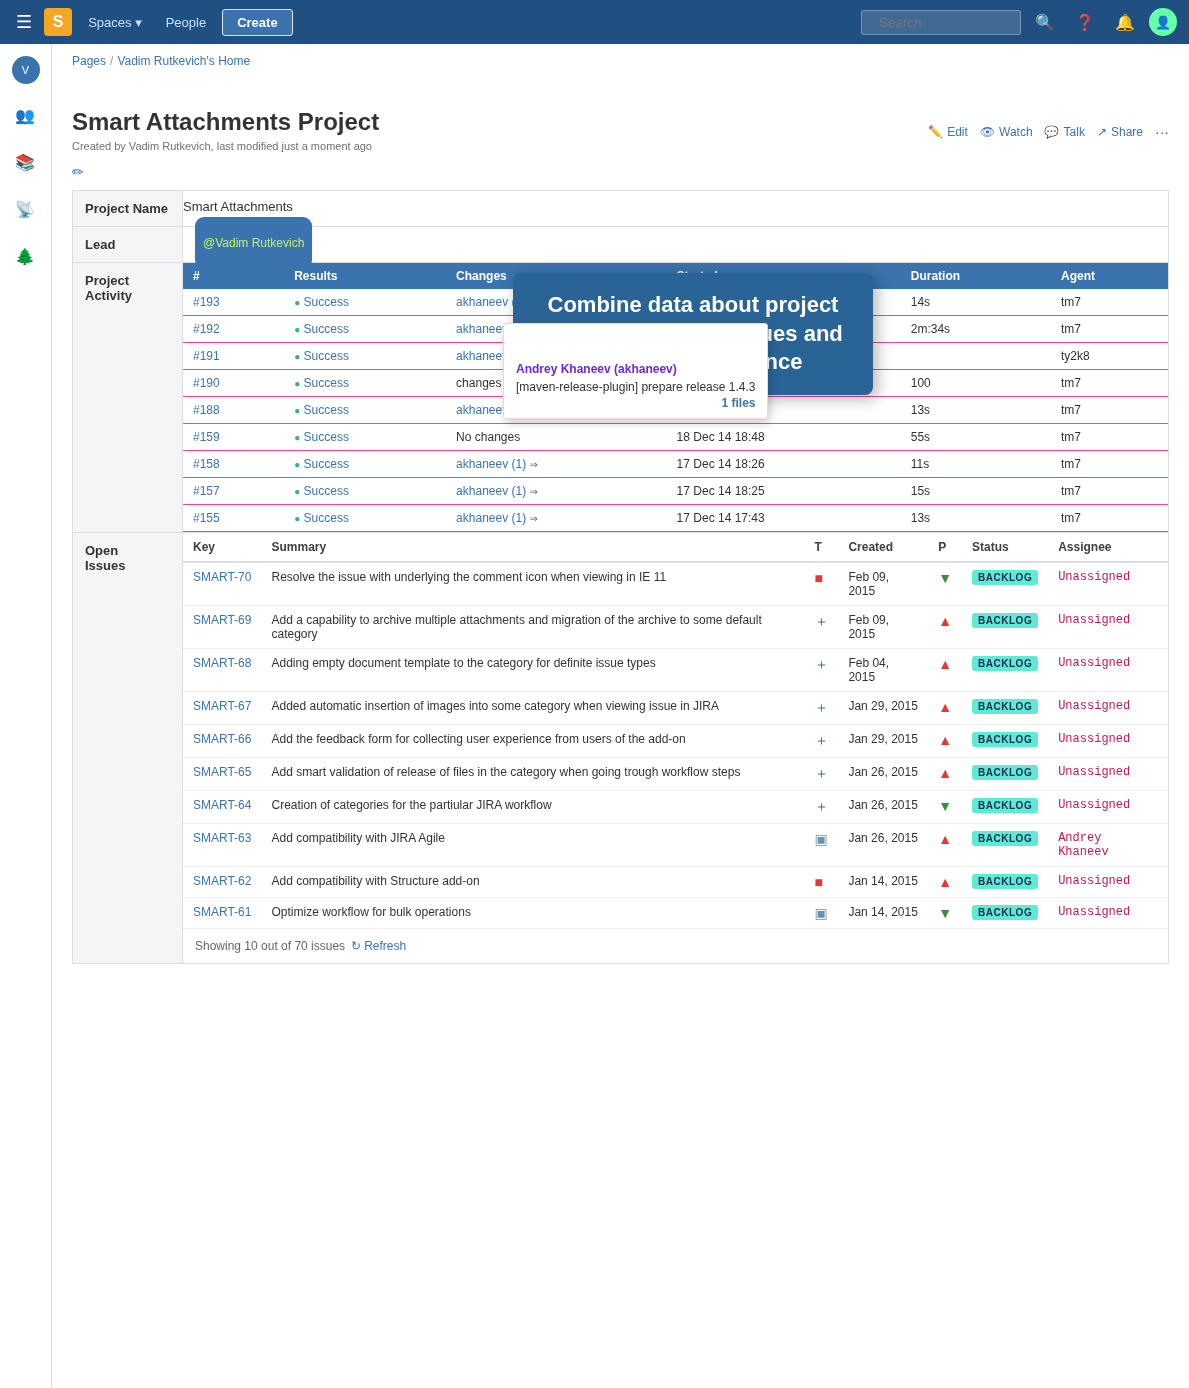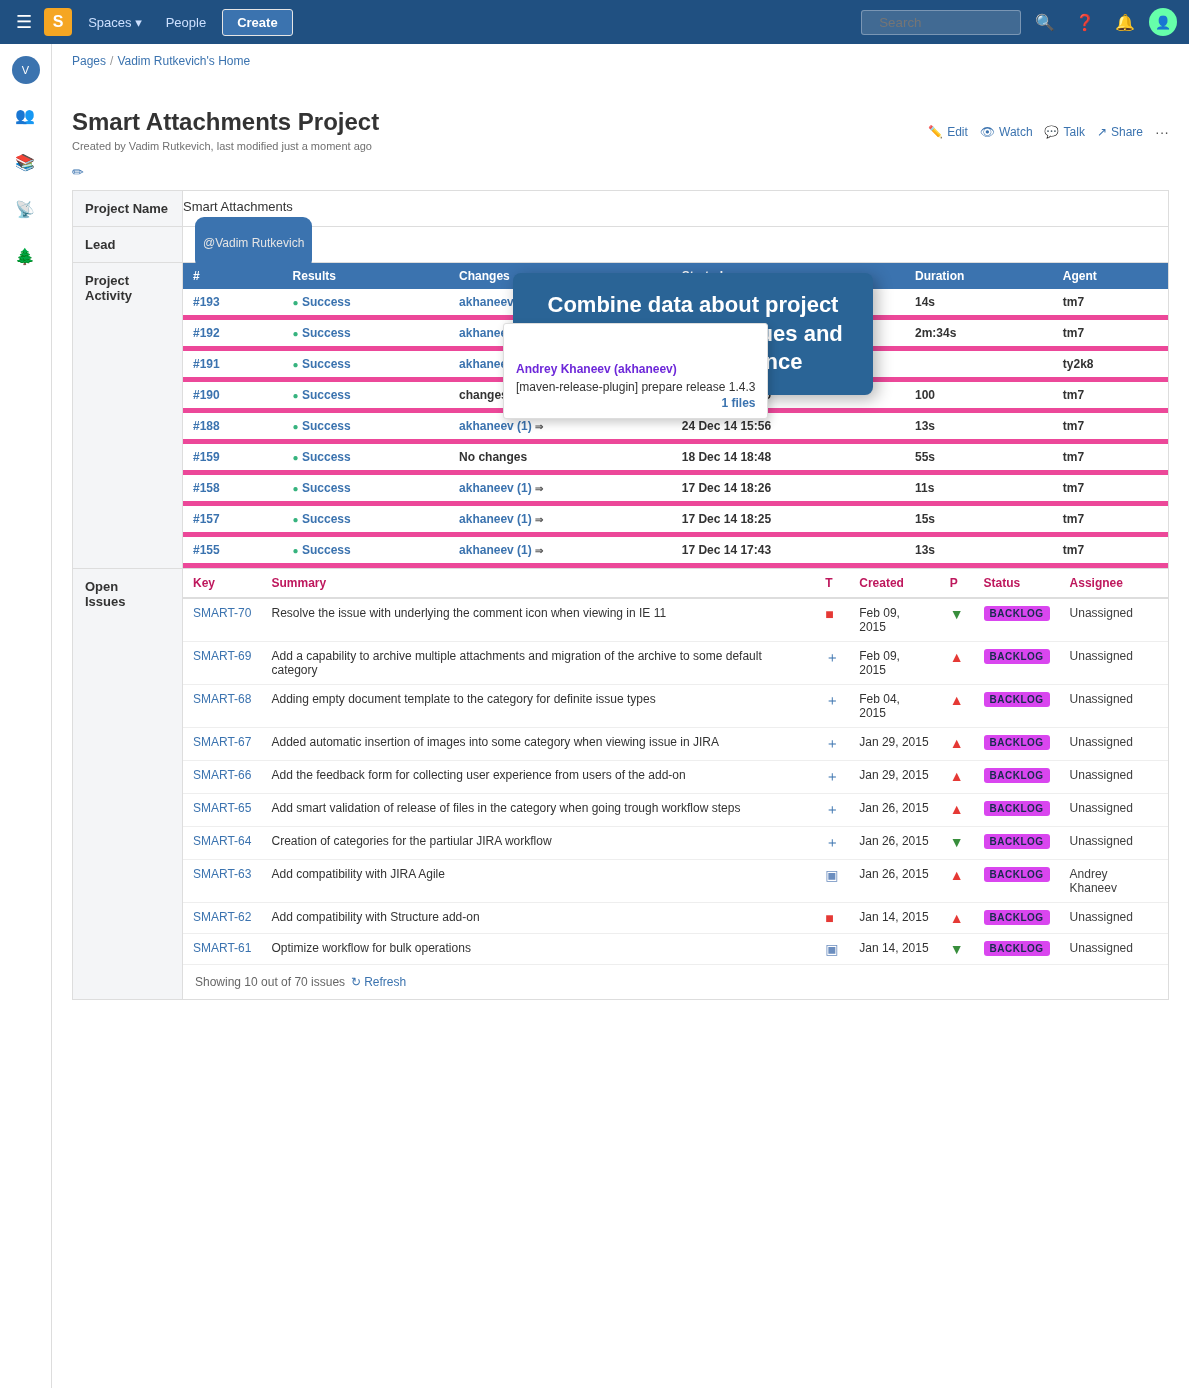--- a/index.html
+++ b/index.html
@@ -40,50 +40,50 @@
     .page-actions { display: flex; align-items: center; gap: 12px; padding-top: 4px; }
     .page-action-btn { display: flex; align-items: center; gap: 4px; color: #3b73af; font-size: 12px; cursor: pointer; text-decoration: none; }
     .page-action-more { color: #555; font-size: 14px; cursor: pointer; }
 
     
     .edit-icon-bar { padding: 4px 20px 10px; }
     .edit-pencil { color: #3b73af; font-size: 14px; cursor: pointer; }
 
     
     .content-area { padding: 0 20px 20px; }
-    .lead-badge { background: #3b73af; color: #e5e5e5; padding: 19px 8px; border-radius: 9px; font-size: 12px; cursor: pointer; }
+    .lead-badge { background: #3b73af; color: #bef264; padding: 19px 8px; border-radius: 9px; font-size: 12px; cursor: pointer; }
 
     
     .activity-table { width: 100%; border-collapse: collapse; }
     .activity-table th { background: #3b73af; color: #fff; padding: 6px 10px; text-align: left; font-size: 12px; font-weight: 600; }
-    .activity-table td { padding: 6px 10px; border-bottom: 5px solid #ec4899; font-size: 12px; font-weight: bold; }
+    .activity-table td { padding: 6px 10px; border-bottom: 1px solid #ec4899; font-size: 12px; }
     .success-dot { color: #36b37e; font-size: 10px; }
     .success-link { color: #3b73af; text-decoration: none; cursor: pointer; }
     .changes-link { color: #3b73af; text-decoration: none; cursor: pointer; font-size: 12px; }
     .changes-icon { color: #555; font-size: 10px; }
 
     
     .tooltip-box { position: absolute; background: #fff; border: 1px solid #ddd; border-radius: 3px; padding: 8px 12px; box-shadow: 2px 4px 10px rgba(0,0,0,0.2); z-index: 100; min-width: 220px; font-size: 12px; }
     .tooltip-box .tooltip-name { font-weight: bold; color: #6d28d9; margin-bottom: 4px; margin-top: 30px; }
     .tooltip-box .tooltip-commit { color: #333; margin-bottom: 2px; }
     .tooltip-box .tooltip-files { color: #3b73af; text-align: right; cursor: pointer; font-weight: bold; }
 
     
     .issues-table { width: 100%; border-collapse: collapse; margin-top: 0; }
-    .issues-table th { padding: 7px 10px; text-align: left; font-size: 12px; font-weight: 600; color: #be185d; border-bottom: 2px solid #ddd; }
+    .issues-table th { padding: 7px 10px; text-align: left; font-size: 12px; font-weight: 600; color: #404040; border-bottom: 2px solid #ddd; }
     .issues-table td { padding: 7px 10px; border-bottom: 1px solid #eee; font-size: 12px; vertical-align: top; }
     .issue-key { color: #3b73af; text-decoration: none; cursor: pointer; font-weight: 500; white-space: nowrap; }
     .issue-summary { color: #333; }
     .issue-type-bug { color: #e53935; font-size: 14px; }
     .issue-type-story { color: #3b73af; font-size: 14px; }
     .issue-type-task { color: #6c8ebf; font-size: 14px; }
     .priority-high { color: #e53935; font-size: 14px; }
     .priority-low { color: #388e3c; font-size: 14px; }
-    .status-badge { background: #d946ef; color: #172b4d; font-size: 10px; font-weight: bold; padding: 2px 6px; border-radius: 3px; letter-spacing: 0.5px; text-transform: uppercase; }
-    .assignee-cell { color: #404040; font-size: 12px; }
+    .status-badge { background: #5eead4; color: #172b4d; font-size: 10px; font-weight: bold; padding: 2px 6px; border-radius: 3px; letter-spacing: 0.5px; text-transform: uppercase; }
+    .assignee-cell { color: #be185d; font-size: 12px; font-family: Liberation Mono, monospace; }
 
     
     .issues-footer { padding: 10px 12px; font-size: 12px; color: #666; display: flex; align-items: center; gap: 6px; }
     .refresh-link { color: #3b73af; cursor: pointer; display: flex; align-items: center; gap: 3px; }
 
     
     .callout-box { position: absolute; background: #2a6496; color: #fff; border-radius: 8px; padding: 18px 22px; font-size: 22px; font-weight: bold; line-height: 1.3; max-width: 360px; text-align: center; box-shadow: 4px 4px 16px rgba(0,0,0,0.3); z-index: 50; }
     .callout-box::after { content: ''; position: absolute; bottom: -16px; left: 50%; transform: translateX(-50%); border-width: 16px 14px 0; border-style: solid; border-color: #2a6496 transparent transparent; }
 
     

